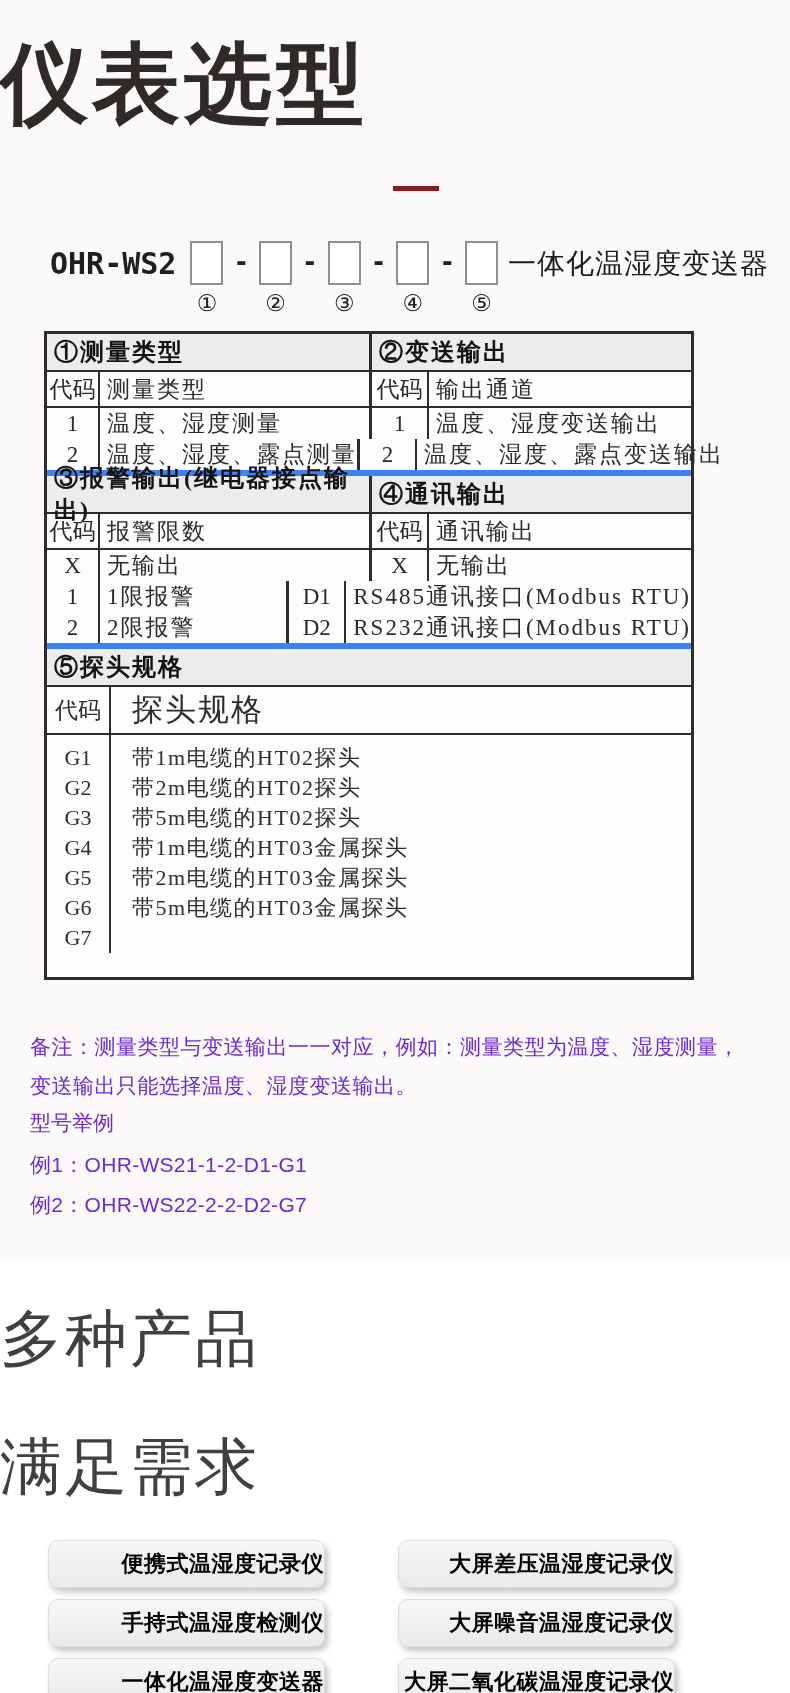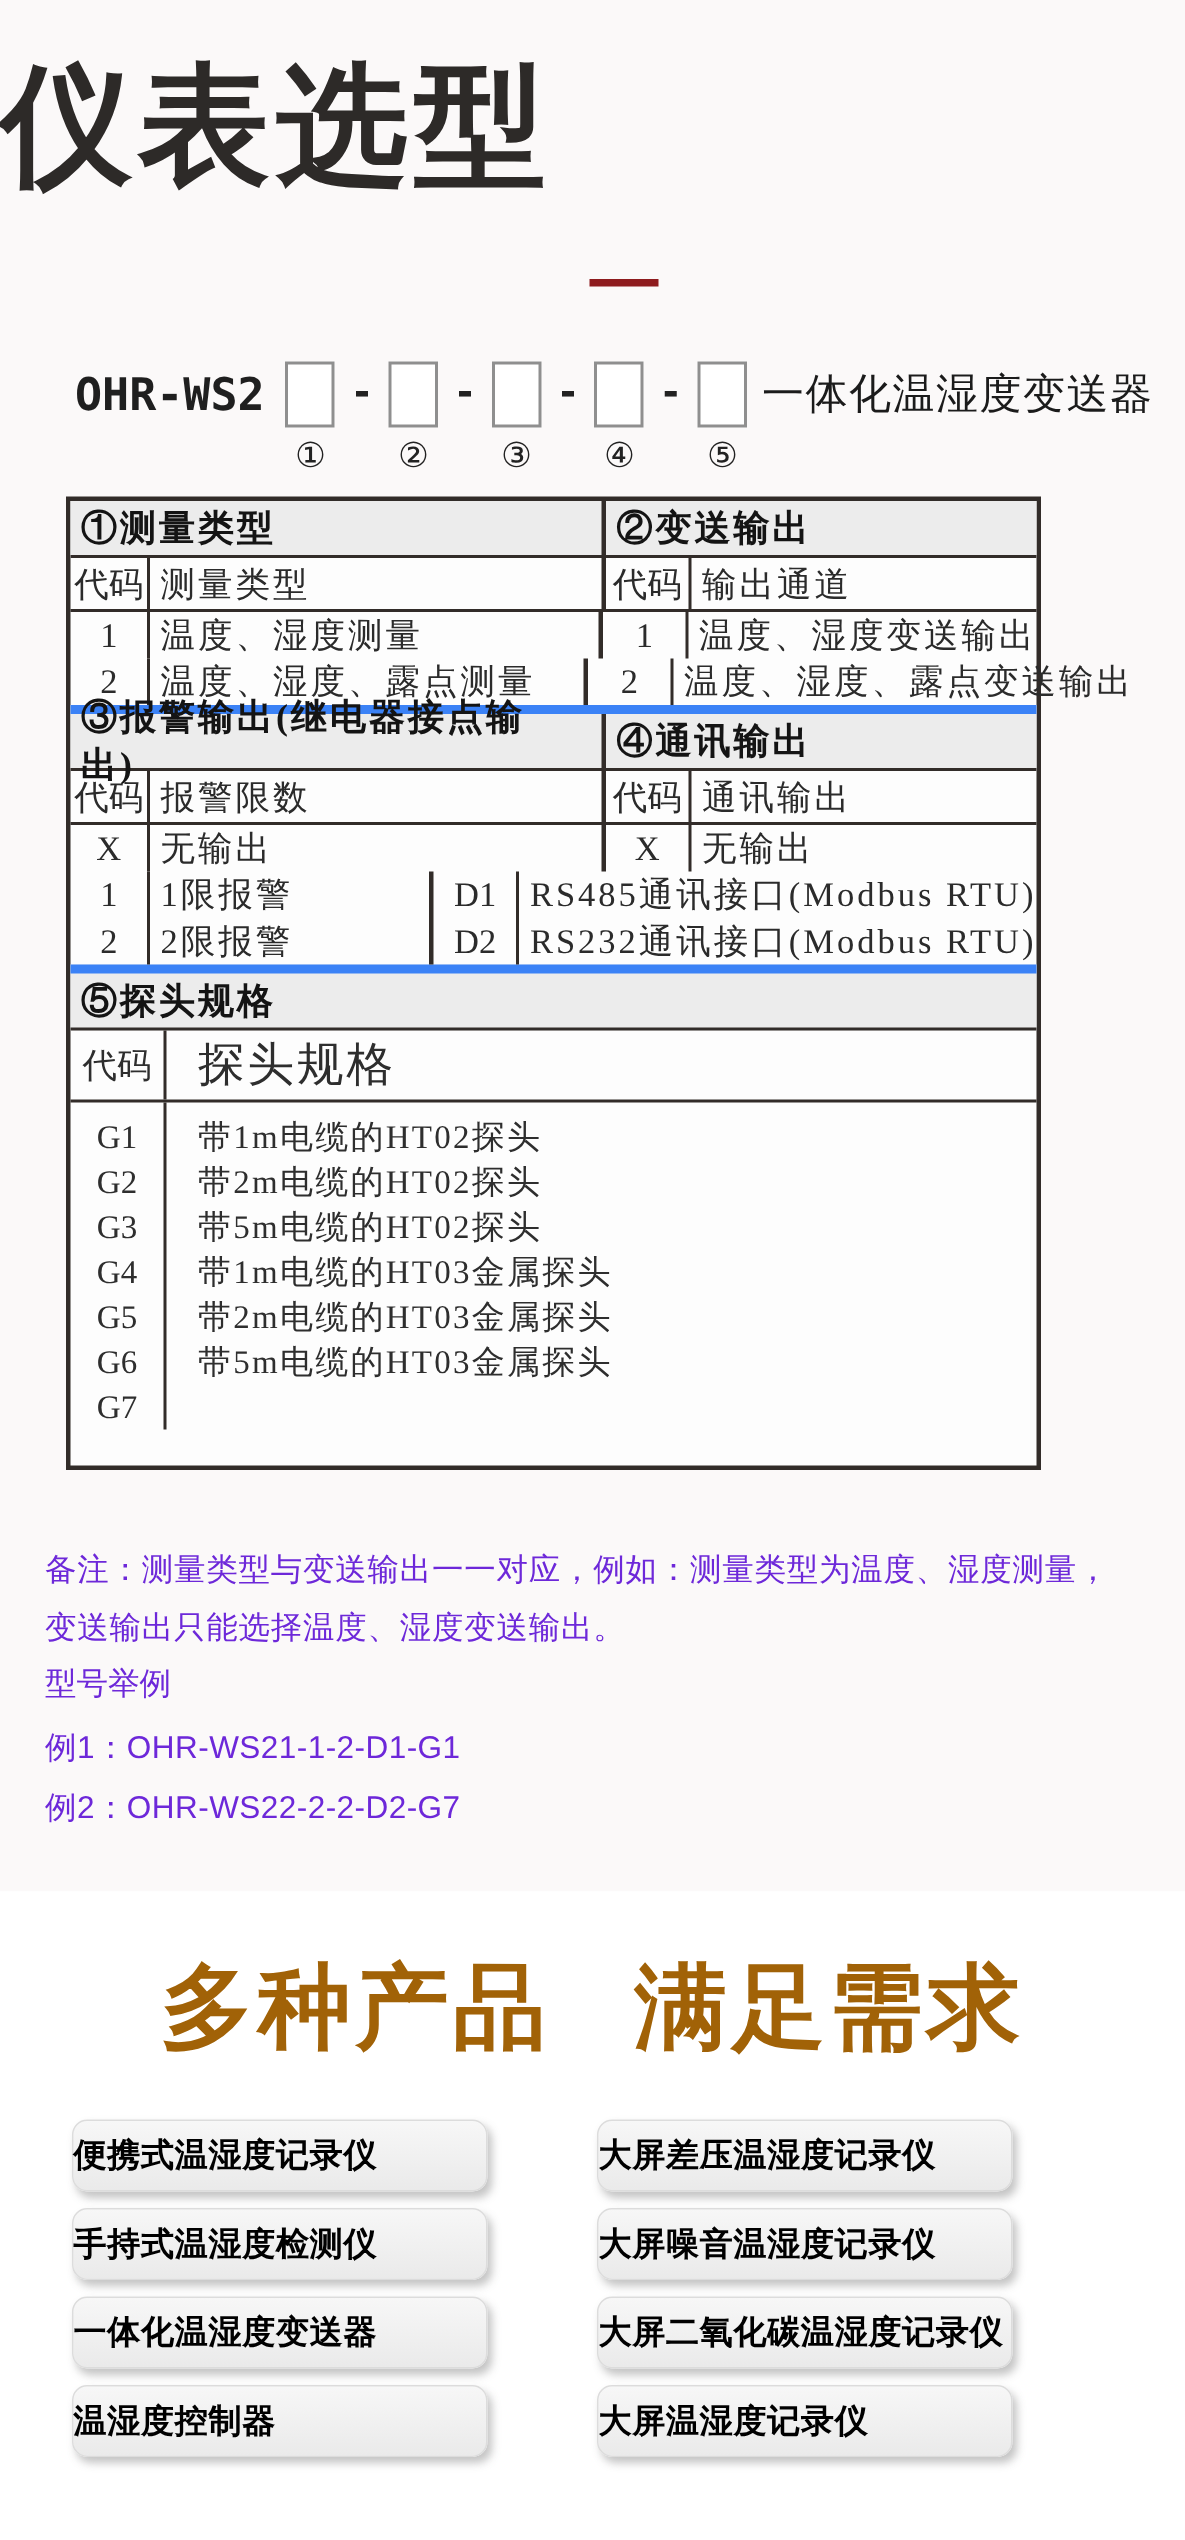--- a/index.html
+++ b/index.html
@@ -40,21 +40,21 @@
     line-height:46px;margin-left:10px;font-size:28px;letter-spacing:1px;color:#1b1b1b;
     font-family:"Liberation Serif","DejaVu Serif",serif;
   }
 
   
   .sel-table{
     margin:14px 0 0 44px;width:650px;box-sizing:border-box;
     border:3px solid #322c29;background:#fdfdfd;
     font-family:"Liberation Serif","DejaVu Serif",serif;color:#2e2e2e;
   }
-  .trow{display:flex;align-items:stretch;gap:32px;}
+  .trow{display:flex;align-items:stretch;}
   .half-l{width:322px;display:flex;box-sizing:border-box;}
   .half-r{flex:1;display:flex;border-left:3px solid #322c29;box-sizing:border-box;}
   .sec-row{background:#ececec;border-bottom:2px solid #322c29;}
   .sec-row.topline{border-top:6px solid #3b82f6;}
   .sec-cell{
     display:flex;align-items:center;height:36px;
     font-size:24px;font-weight:700;letter-spacing:2px;color:#141414;padding-left:7px;box-sizing:border-box;
   }
   .sec-cell.l{width:322px;}
   .sec-cell.r{flex:1;border-left:3px solid #322c29;}
@@ -80,32 +80,32 @@
 
   
   .notes{margin:48px 0 0 30px;width:728px;font-size:21px;color:#6d28d9;}
   .notes-remark{line-height:1.85;letter-spacing:0.5px;}
   .examples-title{line-height:1.6;}
   .example-line{margin-top:12px;font-weight:500;letter-spacing:0.3px;}
 
   
   .products-heading{
     display:flex;justify-content:center;gap:56px;padding-top:42px;
-    font-size:62px;font-weight:700;color:#a16207;letter-spacing:3px;line-height:1.15;
+    font-size:62px;font-weight:400;color:#404040;letter-spacing:3px;line-height:1.15;flex-direction:column;
   }
   .btn-grid{
     display:grid;grid-template-columns:277px 277px;column-gap:73px;row-gap:11px;
     margin:38px 0 0 48px;
   }
   .product-button{
     height:46px;border-radius:10px;
     background:linear-gradient(#f7f7f7,#eaeaea);
     border:1px solid #dcdcdc;
     box-shadow:3px 4px 6px rgba(125,125,125,0.45);
-    display:flex;align-items:center;justify-content:flex-start;
+    display:flex;align-items:center;justify-content:flex-end;
     font-size:22px;font-weight:700;color:#000;letter-spacing:0.5px;white-space:nowrap;
     cursor:pointer;
   }
 </style>
 </head>
 <body>
 
 <div class="top-section">
 
   <h1 class="page-title">仪表选型</h1>

